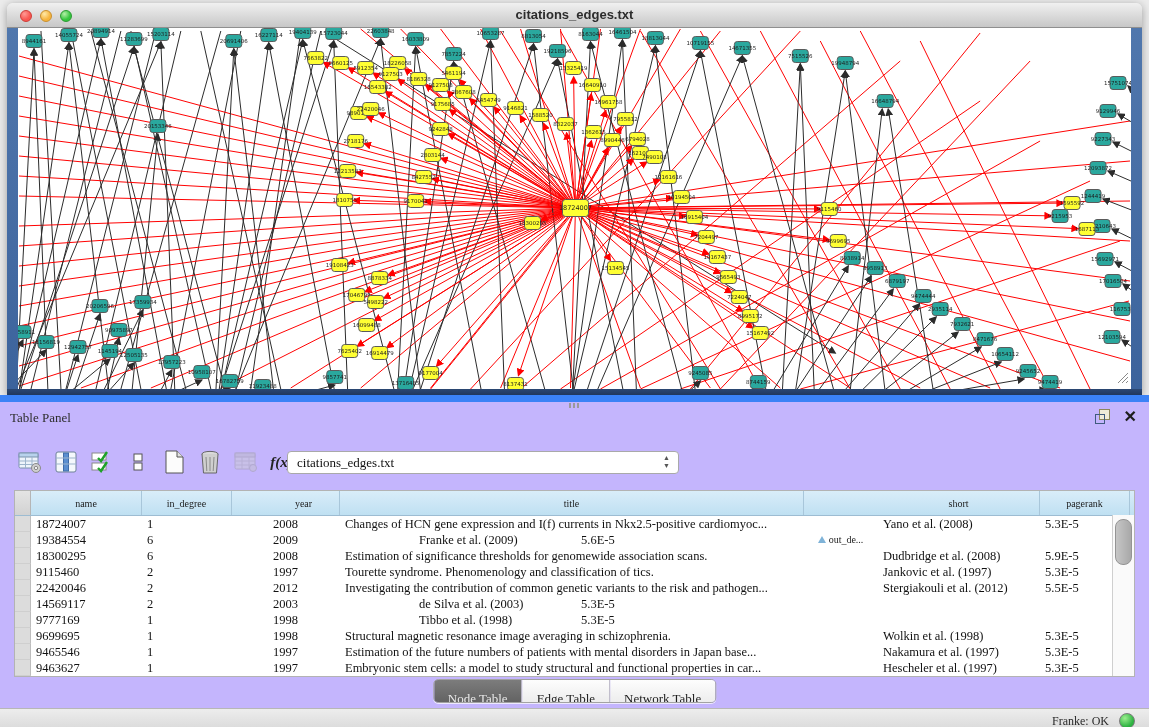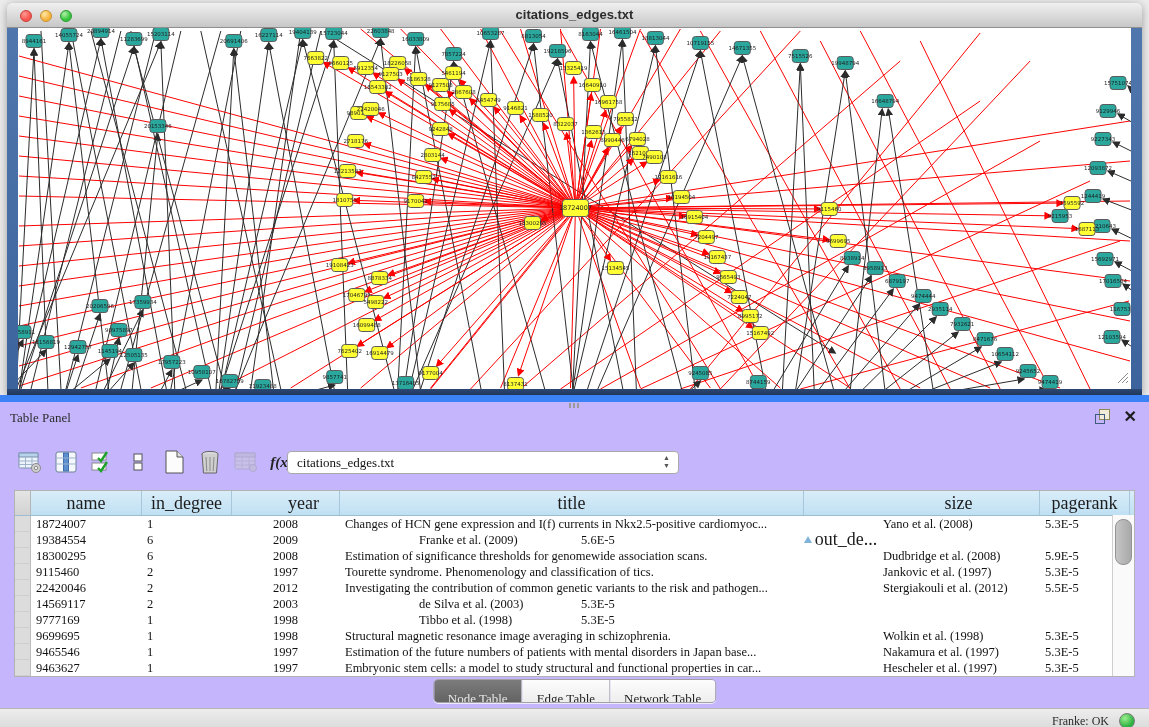--- a/index.html
+++ b/index.html
@@ -42,21 +42,21 @@
   .dropdown{position:absolute;left:287px;top:49px;width:392px;height:23px;background:#fff;
     border:1px solid #a9a9a9;border-radius:4px;box-sizing:border-box;
     font-size:13px;color:#111;line-height:21px;padding-left:9px;}
   .dropdown .stepper{position:absolute;right:8px;top:2px;font-size:7px;color:#555;line-height:8px;text-align:center;}
   
   .grid{position:absolute;left:14px;top:88px;width:1121px;height:187px;background:#fff;
     border:1px solid #b3b3b3;box-sizing:border-box;font-size:12.5px;color:#111;}
   .hrow{display:flex;height:24px;background:linear-gradient(#d9edf9,#bfe0f2);
     border-bottom:1px solid #9dbcd2;}
   .hc{box-sizing:border-box;border-right:1px solid #a8c6da;display:flex;
-    align-items:center;justify-content:center;font-size:18px;color:#1c1c1c;gap:3px;text-align:right;}
+    align-items:center;justify-content:center;font-size:10px;color:#1c1c1c;gap:3px;text-align:right;}
   .gutter{background:linear-gradient(#e4e4e4,#d2d2d2);border-right:1px solid #b5b5b5;}
   .row{display:flex;height:16px;line-height:16px;}
   .bc{box-sizing:border-box;padding:0 2px 0 5px;white-space:nowrap;overflow:hidden;}
   .bgut{background:#dcdcdc;border-right:1px solid #bdbdbd;border-bottom:1px solid #cfcfcf;}
   .w-gut{width:16px;} .w-name{width:111px;} .w-ind{width:90px;} .w-year{width:72px;margin-left:36px;}
   .w-title{width:464px;} .w-out{width:74px;margin-top:48px;} .w-short{width:162px;} .w-pr{width:90px;}
   .sort-tri{width:0;height:0;border-left:4px solid transparent;border-right:4px solid transparent;
     border-bottom:7px solid #7fb3d8;}
   .vscroll{position:absolute;right:0;top:24px;bottom:0;width:21px;background:#fafafa;
     border-left:1px solid #cfcfcf;}
@@ -663,21 +663,21 @@
           <span>year</span>
         </div>
       <div class="hc w-title">
           <span>title</span>
         </div>
       <div class="hc w-out">
           <span class="sort-tri"></span>
           <span>out_de...</span>
         </div>
       <div class="hc w-short">
-          <span>size</span>
+          <span>short</span>
         </div>
       <div class="hc w-pr">
           <span>pagerank</span>
         </div>
       <div class="hc" style="flex:1;border-right:none;"></div>
     </div>
     <div id="tbody">
         <div class="row">
           <div class="bc bgut w-gut"></div>
           <div class="bc w-name">18724007</div>

